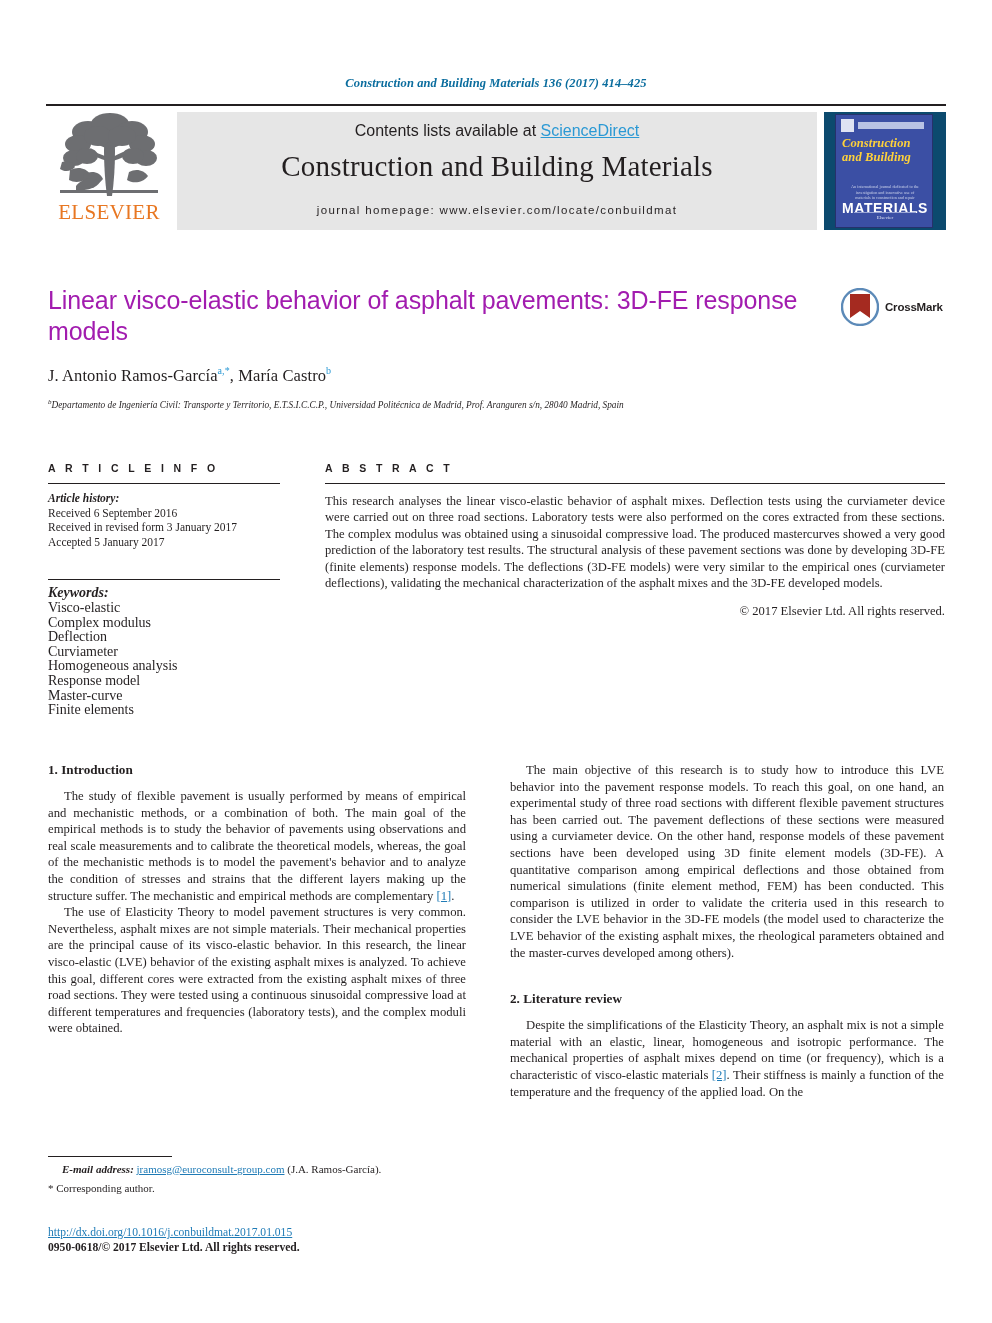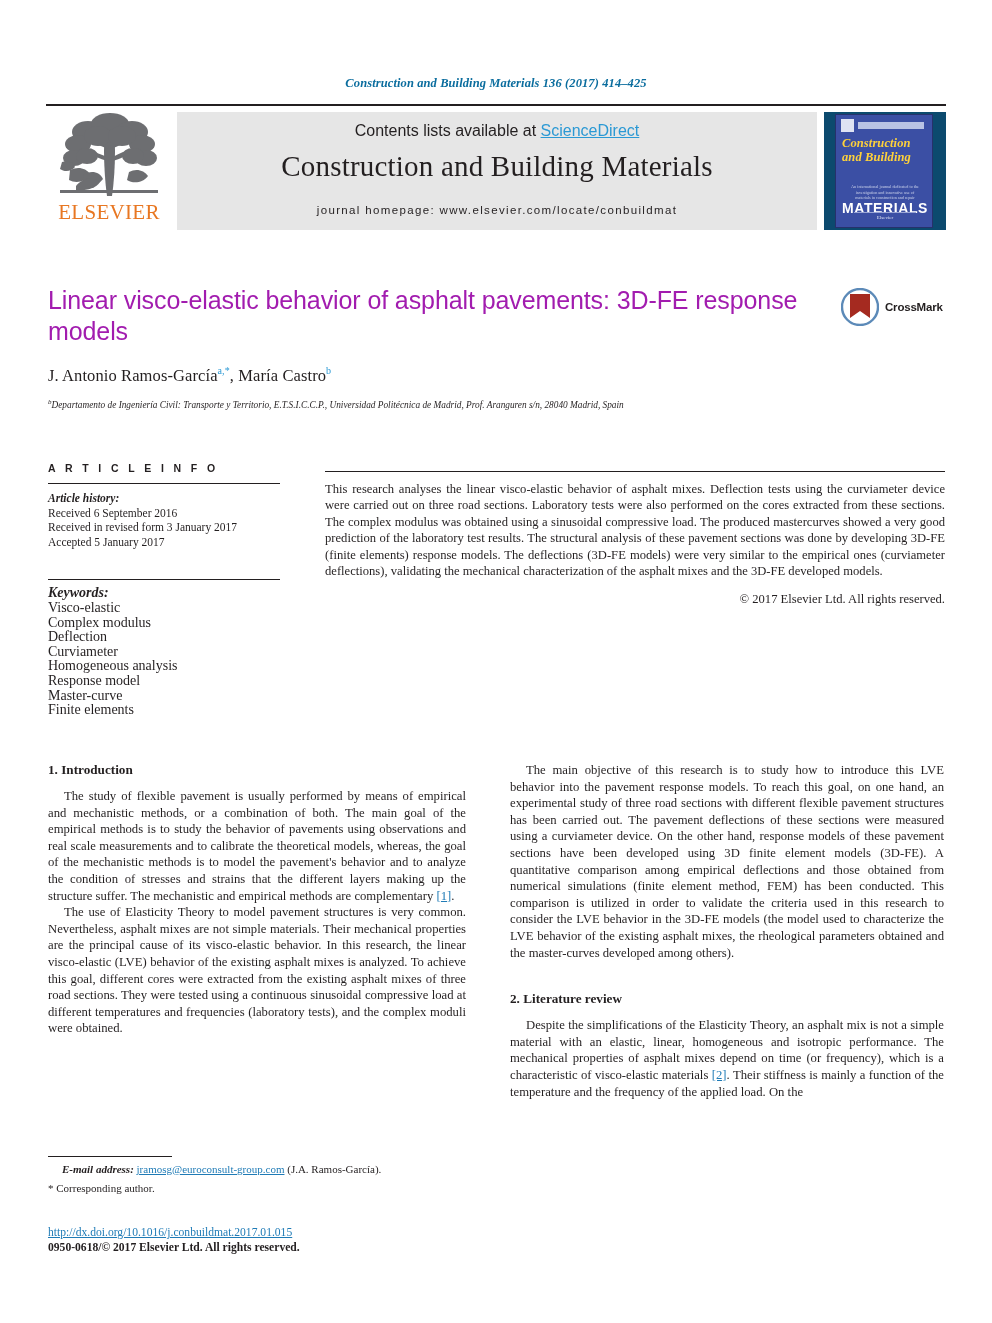--- a/index.html
+++ b/index.html
@@ -478,20 +478,21 @@
         <div>Curviameter</div>
         <div>Homogeneous analysis</div>
         <div>Response model</div>
         <div>Master-curve</div>
         <div>Finite elements</div>
       </div>
     </div>
   </div>
 
   <div class="abs-col">
+    <div class="sec-head">A B S T R A C T</div>
     <div class="hr-thin"></div>
     <p class="abstract-body">This research analyses the linear visco-elastic behavior of asphalt mixes. Deflection tests using the curviameter device were carried out on three road sections. Laboratory tests were also performed on the cores extracted from these sections. The complex modulus was obtained using a sinusoidal compressive load. The produced mastercurves showed a very good prediction of the laboratory test results. The structural analysis of these pavement sections was done by developing 3D-FE (finite elements) response models. The deflections (3D-FE models) were very similar to the empirical ones (curviameter deflections), validating the mechanical characterization of the asphalt mixes and the 3D-FE developed models.</p>
     <div class="copyright">© 2017 Elsevier Ltd. All rights reserved.</div>
   </div>
 
   <div class="body-left">
     <h2 class="h2">1. Introduction</h2>
     <p class="para"><span>The study of flexible pavement is usually performed by means of empirical and mechanistic methods, or a combination of both. The main goal of the empirical methods is to study the behavior of pavements using observations and real scale measurements and to calibrate the theoretical models, whereas, the goal of the mechanistic methods is to model the pavement's behavior and to analyze the condition of stresses and strains that the different layers making up the structure suffer. The mechanistic and empirical methods are complementary </span><a class="cite" href="#">[1]</a><span>.</span></p>
     <p class="para">The use of Elasticity Theory to model pavement structures is very common. Nevertheless, asphalt mixes are not simple materials. Their mechanical properties are the principal cause of its visco-elastic behavior. In this research, the linear visco-elastic (LVE) behavior of the existing asphalt mixes is analyzed. To achieve this goal, different cores were extracted from the existing asphalt mixes of three road sections. They were tested using a continuous sinusoidal compressive load at different temperatures and frequencies (laboratory tests), and the complex moduli were obtained.</p>
   </div>

